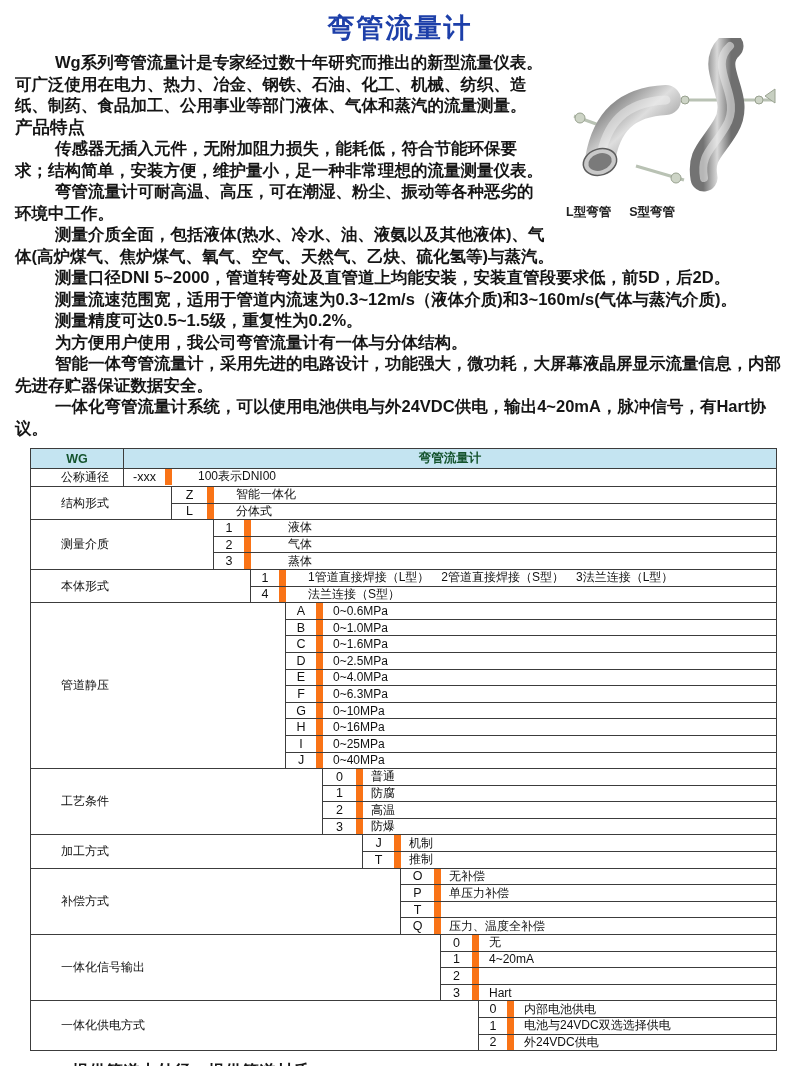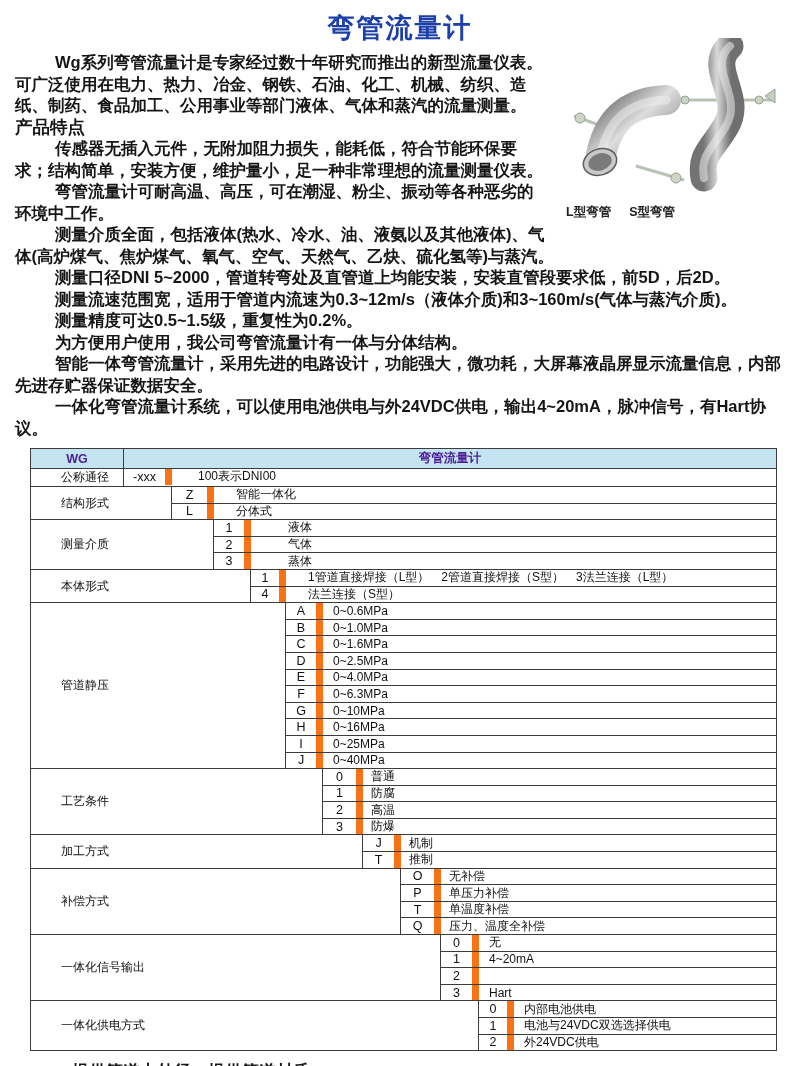--- a/index.html
+++ b/index.html
@@ -19,21 +19,21 @@
   .intro h2.sec-heading{margin:0;font-size:17.5px;font-weight:700;line-height:21.5px;text-indent:0;}
   figure.pipes{
     float:right;width:232px;margin:-14px 0 4px 8px;padding:0;
   }
   .pipe-labels{display:flex;gap:18px;font-size:12.5px;font-weight:600;color:#222;margin-top:0;margin-left:12px;}
   
   .model-table{
     width:745px;margin:9px 0 0 30px;border:1px solid #3c3c3c;
     font-size:12px;color:#101010;font-weight:400;background:#fff;
   }
-  .thead{display:flex;height:19px;background:#c4e4f1;font-size:12.5px;font-weight:600;color:#4c1d95;}
+  .thead{display:flex;height:19px;background:#c4e4f1;font-size:12.5px;font-weight:600;color:#14532d;}
   .thead .wg{width:93px;border-right:1px solid #3c3c3c;display:flex;align-items:center;justify-content:center;box-sizing:border-box;}
   .thead .ttitle{flex:1;display:flex;align-items:center;justify-content:center;}
   .tgroup{display:flex;border-top:1px solid #3c3c3c;}
   .tlabel{display:flex;align-items:center;padding-left:30px;border-right:1px solid #3c3c3c;box-sizing:border-box;}
   .trows{flex:1;display:flex;flex-direction:column;}
   .trow{display:flex;height:15.6px;border-top:1px solid #3c3c3c;}
   .trow:first-child{border-top:none;}
   .tcode{display:flex;align-items:center;justify-content:center;border-right:7px solid #f97316;box-sizing:border-box;font-size:12.5px;}
   .tvalue{flex:1;display:flex;align-items:center;box-sizing:border-box;white-space:nowrap;overflow:hidden;}
   
@@ -242,21 +242,20 @@
           <div class="trow">
             <div class="tcode" style="width: 40px;">O</div>
             <div class="tvalue" style="padding-left: 8px;">无补偿</div>
           </div>
           <div class="trow">
             <div class="tcode" style="width: 40px;">P</div>
             <div class="tvalue" style="padding-left: 8px;">单压力补偿</div>
           </div>
           <div class="trow">
             <div class="tcode" style="width: 40px;">T</div>
-            <div class="tvalue" style="padding-left: 8px;">单温度补偿</div>
           </div>
           <div class="trow">
             <div class="tcode" style="width: 40px;">Q</div>
             <div class="tvalue" style="padding-left: 8px;">压力、温度全补偿</div>
           </div>
         </div>
       </div>
       <div class="tgroup">
         <div class="tlabel" style="width: 410px;">一体化信号输出</div>
         <div class="trows">

